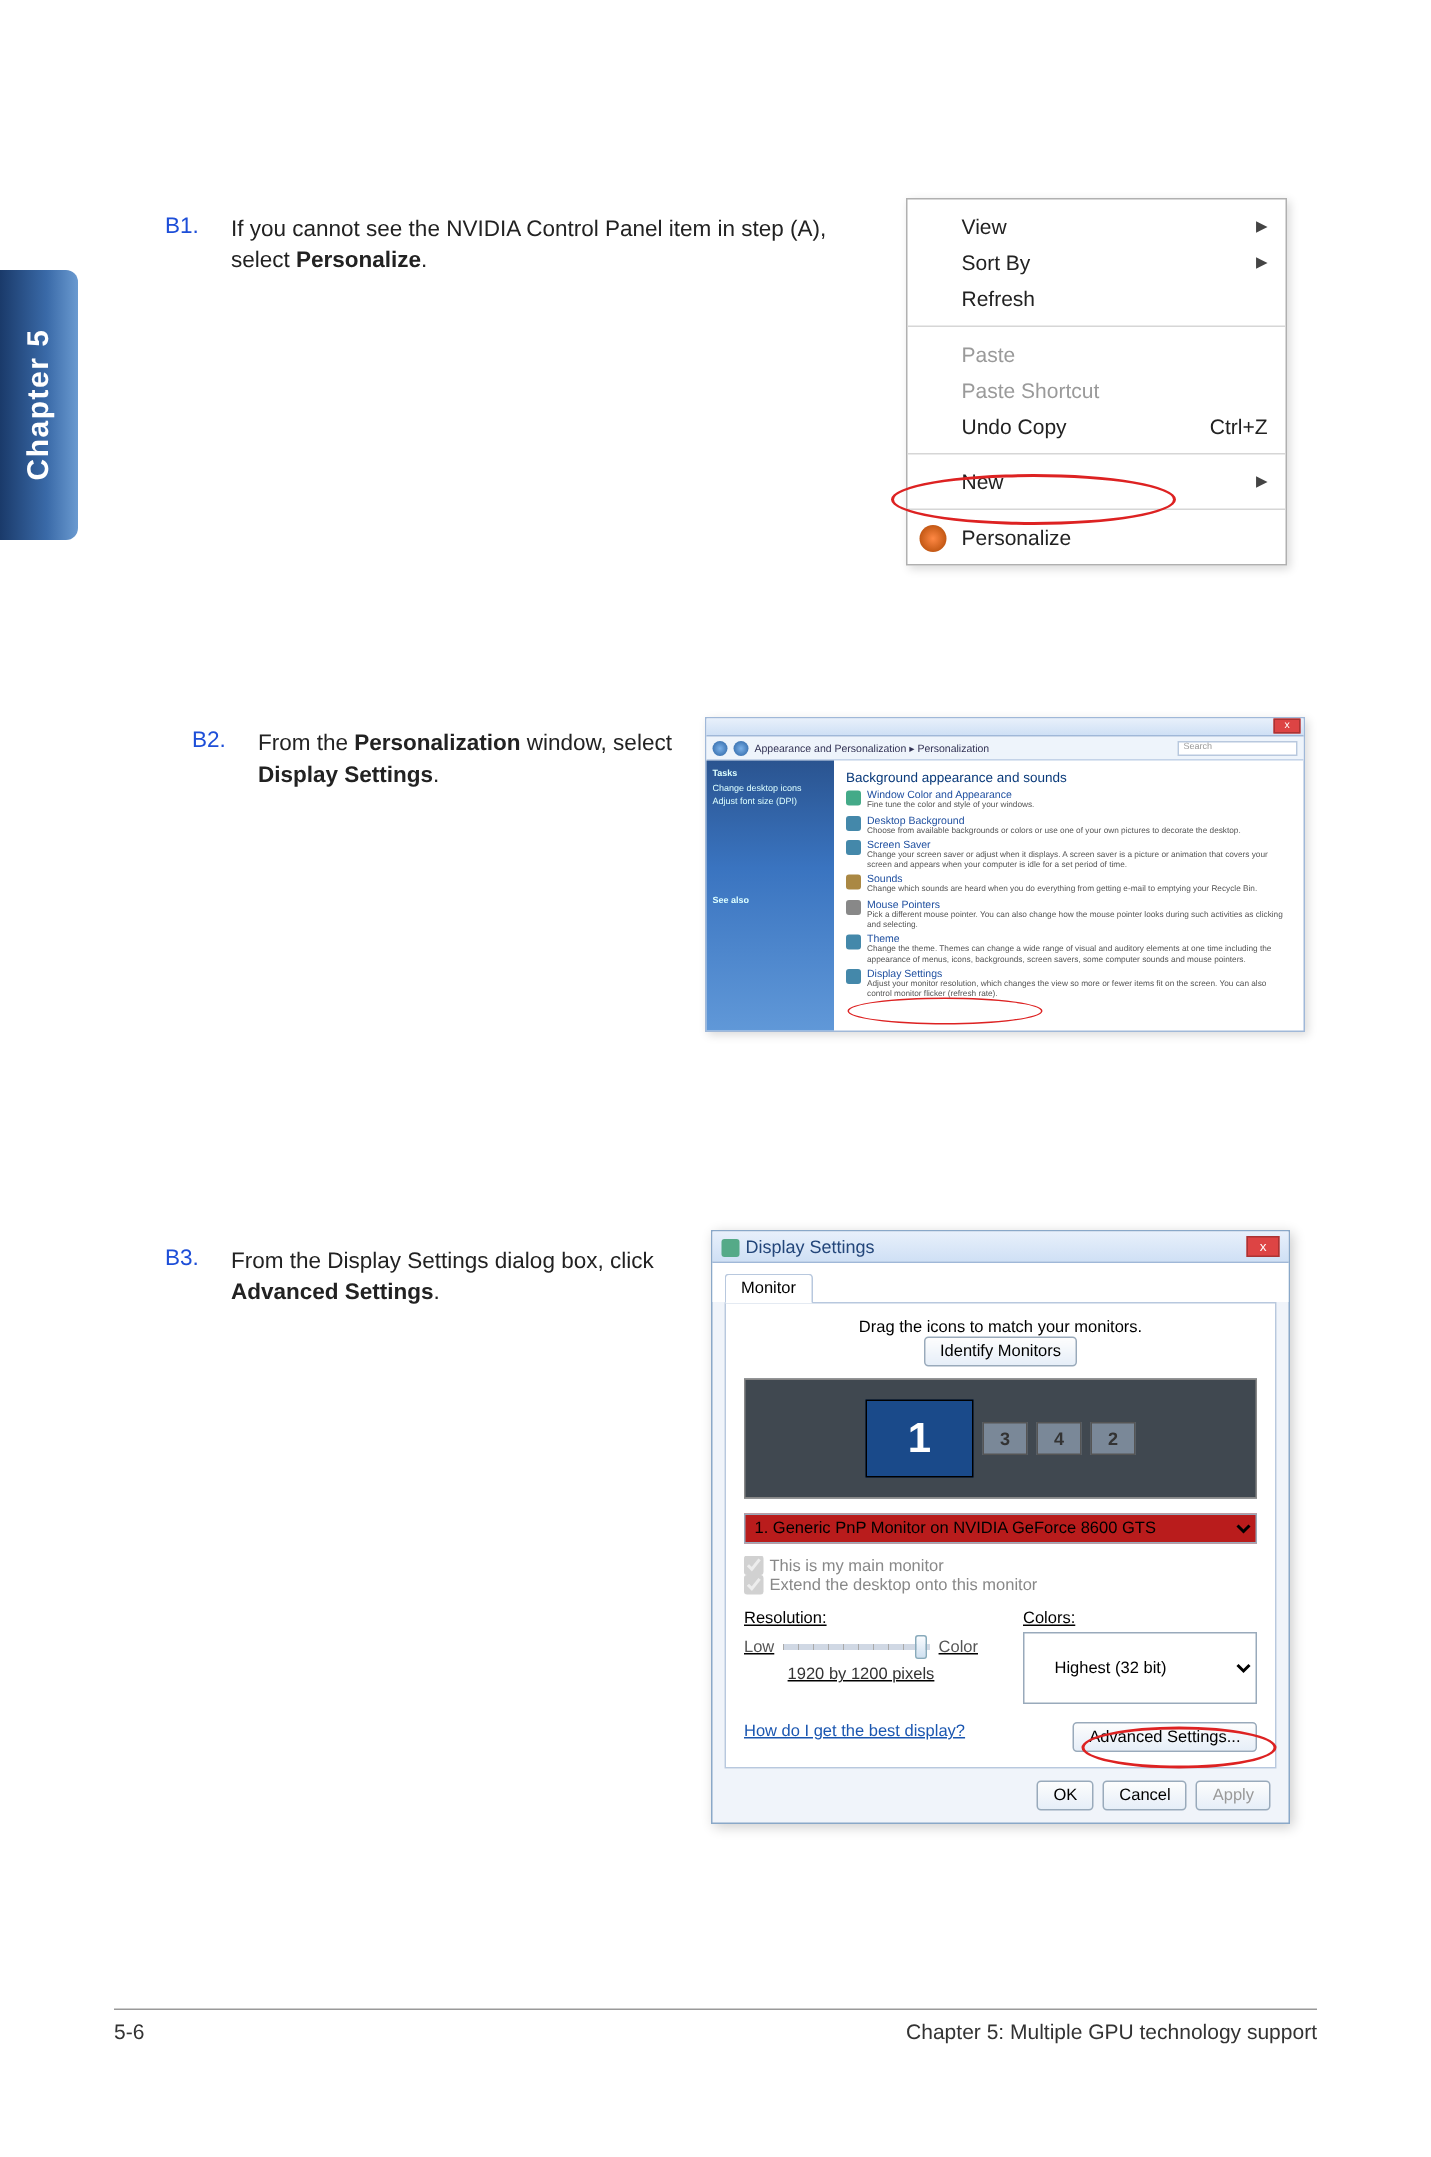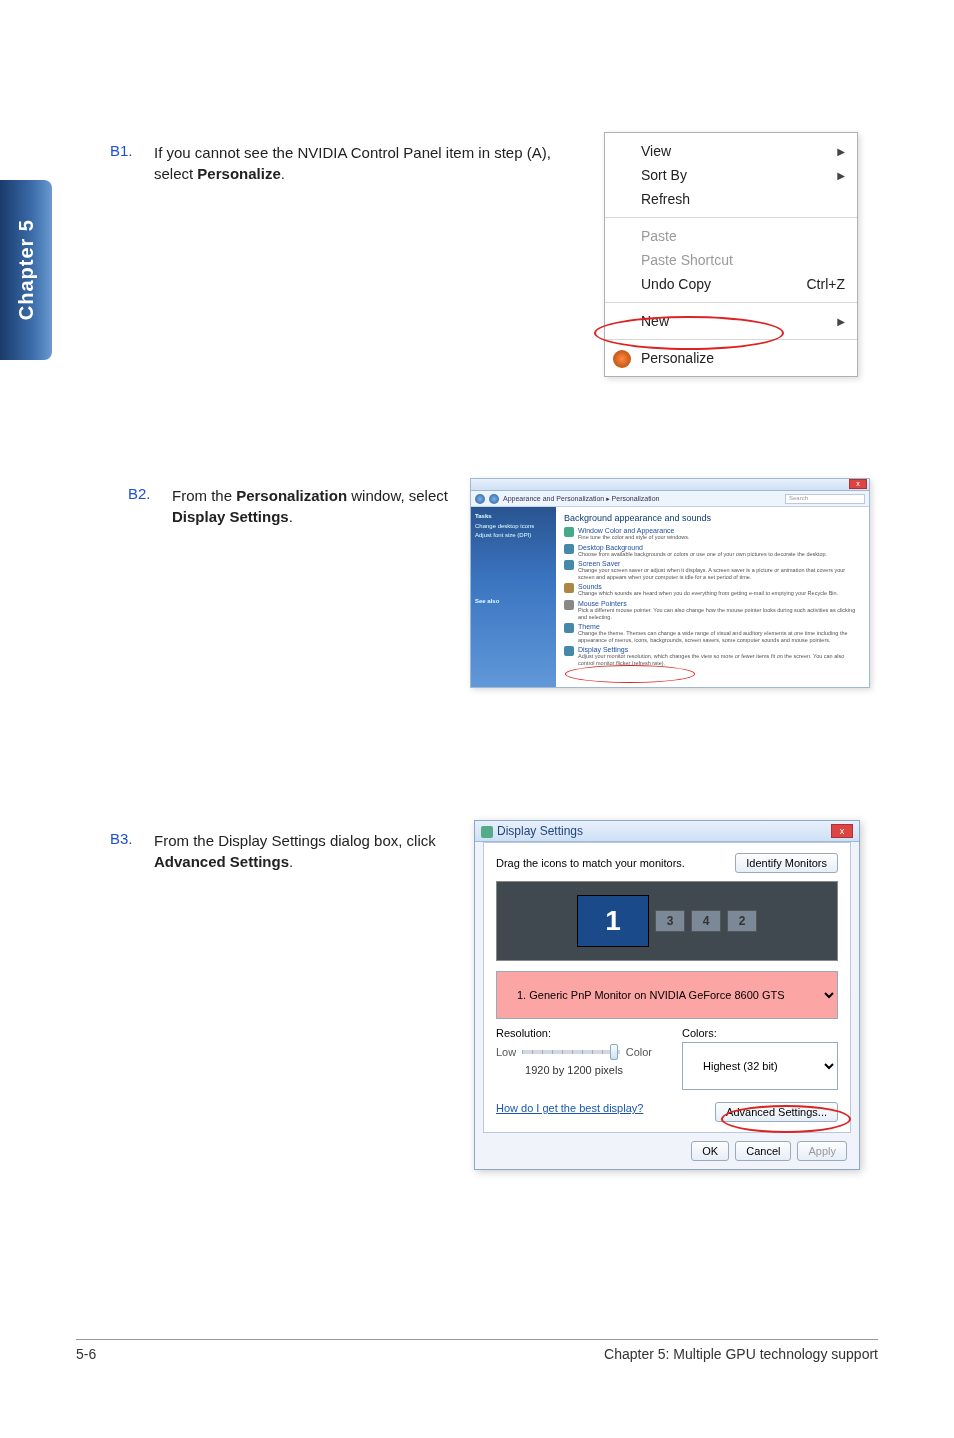--- a/index.html
+++ b/index.html
@@ -231,20 +231,21 @@
     background: #fff;
     border: 1px solid #b8c8de;
     margin: 0 8px;
     padding: 10px 12px;
   }
   .ds .panel .toprow {
     display: flex;
     justify-content: space-between;
     align-items: center;
     margin-bottom: 8px;
+    flex-direction: column;
   }
   .ds .btn {
     border: 1px solid #9ab;
     background: linear-gradient(#fdfdfd, #e6eef8);
     padding: 3px 10px;
     font-size: 11px;
     border-radius: 3px;
     display: inline-block;
   }
   .ds .preview {
@@ -264,29 +265,29 @@
     align-items: center;
     justify-content: center;
     font-weight: bold;
     border: 1px solid #000;
   }
   .ds .mon.big { width: 72px; height: 52px; font-size: 28px; }
   .ds .mon.small { width: 30px; height: 22px; font-size: 12px; background: #7a8898; border-color:#555; color:#333; }
   .ds select.monsel {
     width: 100%;
     font-size: 11px;
-    padding: 16px;
+    padding: 2px;
     border: 1px solid #9ab;
-    background: #fca5a5;
+    background: #b91c1c;
     margin-bottom: 8px;
   }
   .ds .cb { display: flex; align-items: center; gap: 4px; color: #888; font-size: 11px; }
   .ds .cb input { accent-color: #3a7; }
   .ds .cbarea { margin-bottom: 10px; }
-  .ds .rc { display: flex; gap: 30px; }
+  .ds .rc { display: flex; gap: 30px; text-decoration: underline; }
   .ds .rc .col { flex: 1; }
   .ds .rc .lbl { font-size: 11px; margin-bottom: 3px; }
   .ds .slider {
     position: relative; height: 20px;
     display: flex; align-items: center;
   }
   .ds .slider .track {
     flex: 1; height: 4px;
     background: repeating-linear-gradient(90deg, #aaa 0 1px, transparent 1px 10px), #d0d8e4;
     margin: 0 6px;
@@ -491,34 +492,47 @@
   <div class="text" style="width:320px">
     <span>From the Display Settings dialog box, click </span><b>Advanced Settings</b><span>.</span>
   </div>
 </div>
 
 <div class="ds">
   <div class="tbar">
     <span><span class="ticon"></span><span>Display Settings</span></span>
     <div class="close">x</div>
   </div>
+  <div class="tabbar">
+    <div class="tab">Monitor</div>
+  </div>
   <div class="panel">
     <div class="toprow">
       <span>Drag the icons to match your monitors.</span>
       <span class="btn">Identify Monitors</span>
     </div>
     <div class="preview">
       <div class="mon big">1</div>
       <div class="mon small">3</div>
       <div class="mon small">4</div>
       <div class="mon small">2</div>
     </div>
     <select class="monsel">
       <option>1. Generic PnP Monitor on NVIDIA GeForce 8600 GTS</option>
     </select>
+    <div class="cbarea">
+      <label class="cb">
+        <input type="checkbox" checked="" disabled="" style="">
+        <span>This is my main monitor</span>
+      </label>
+      <label class="cb">
+        <input type="checkbox" checked="" disabled="" style="">
+        <span>Extend the desktop onto this monitor</span>
+      </label>
+    </div>
     <div class="rc">
       <div class="col">
         <div class="lbl">Resolution:</div>
         <div class="slider">
           <span class="end">Low</span>
           <div class="track">
               <div class="thumb"></div>
             </div>
           <span class="end">Color</span>
         </div>

